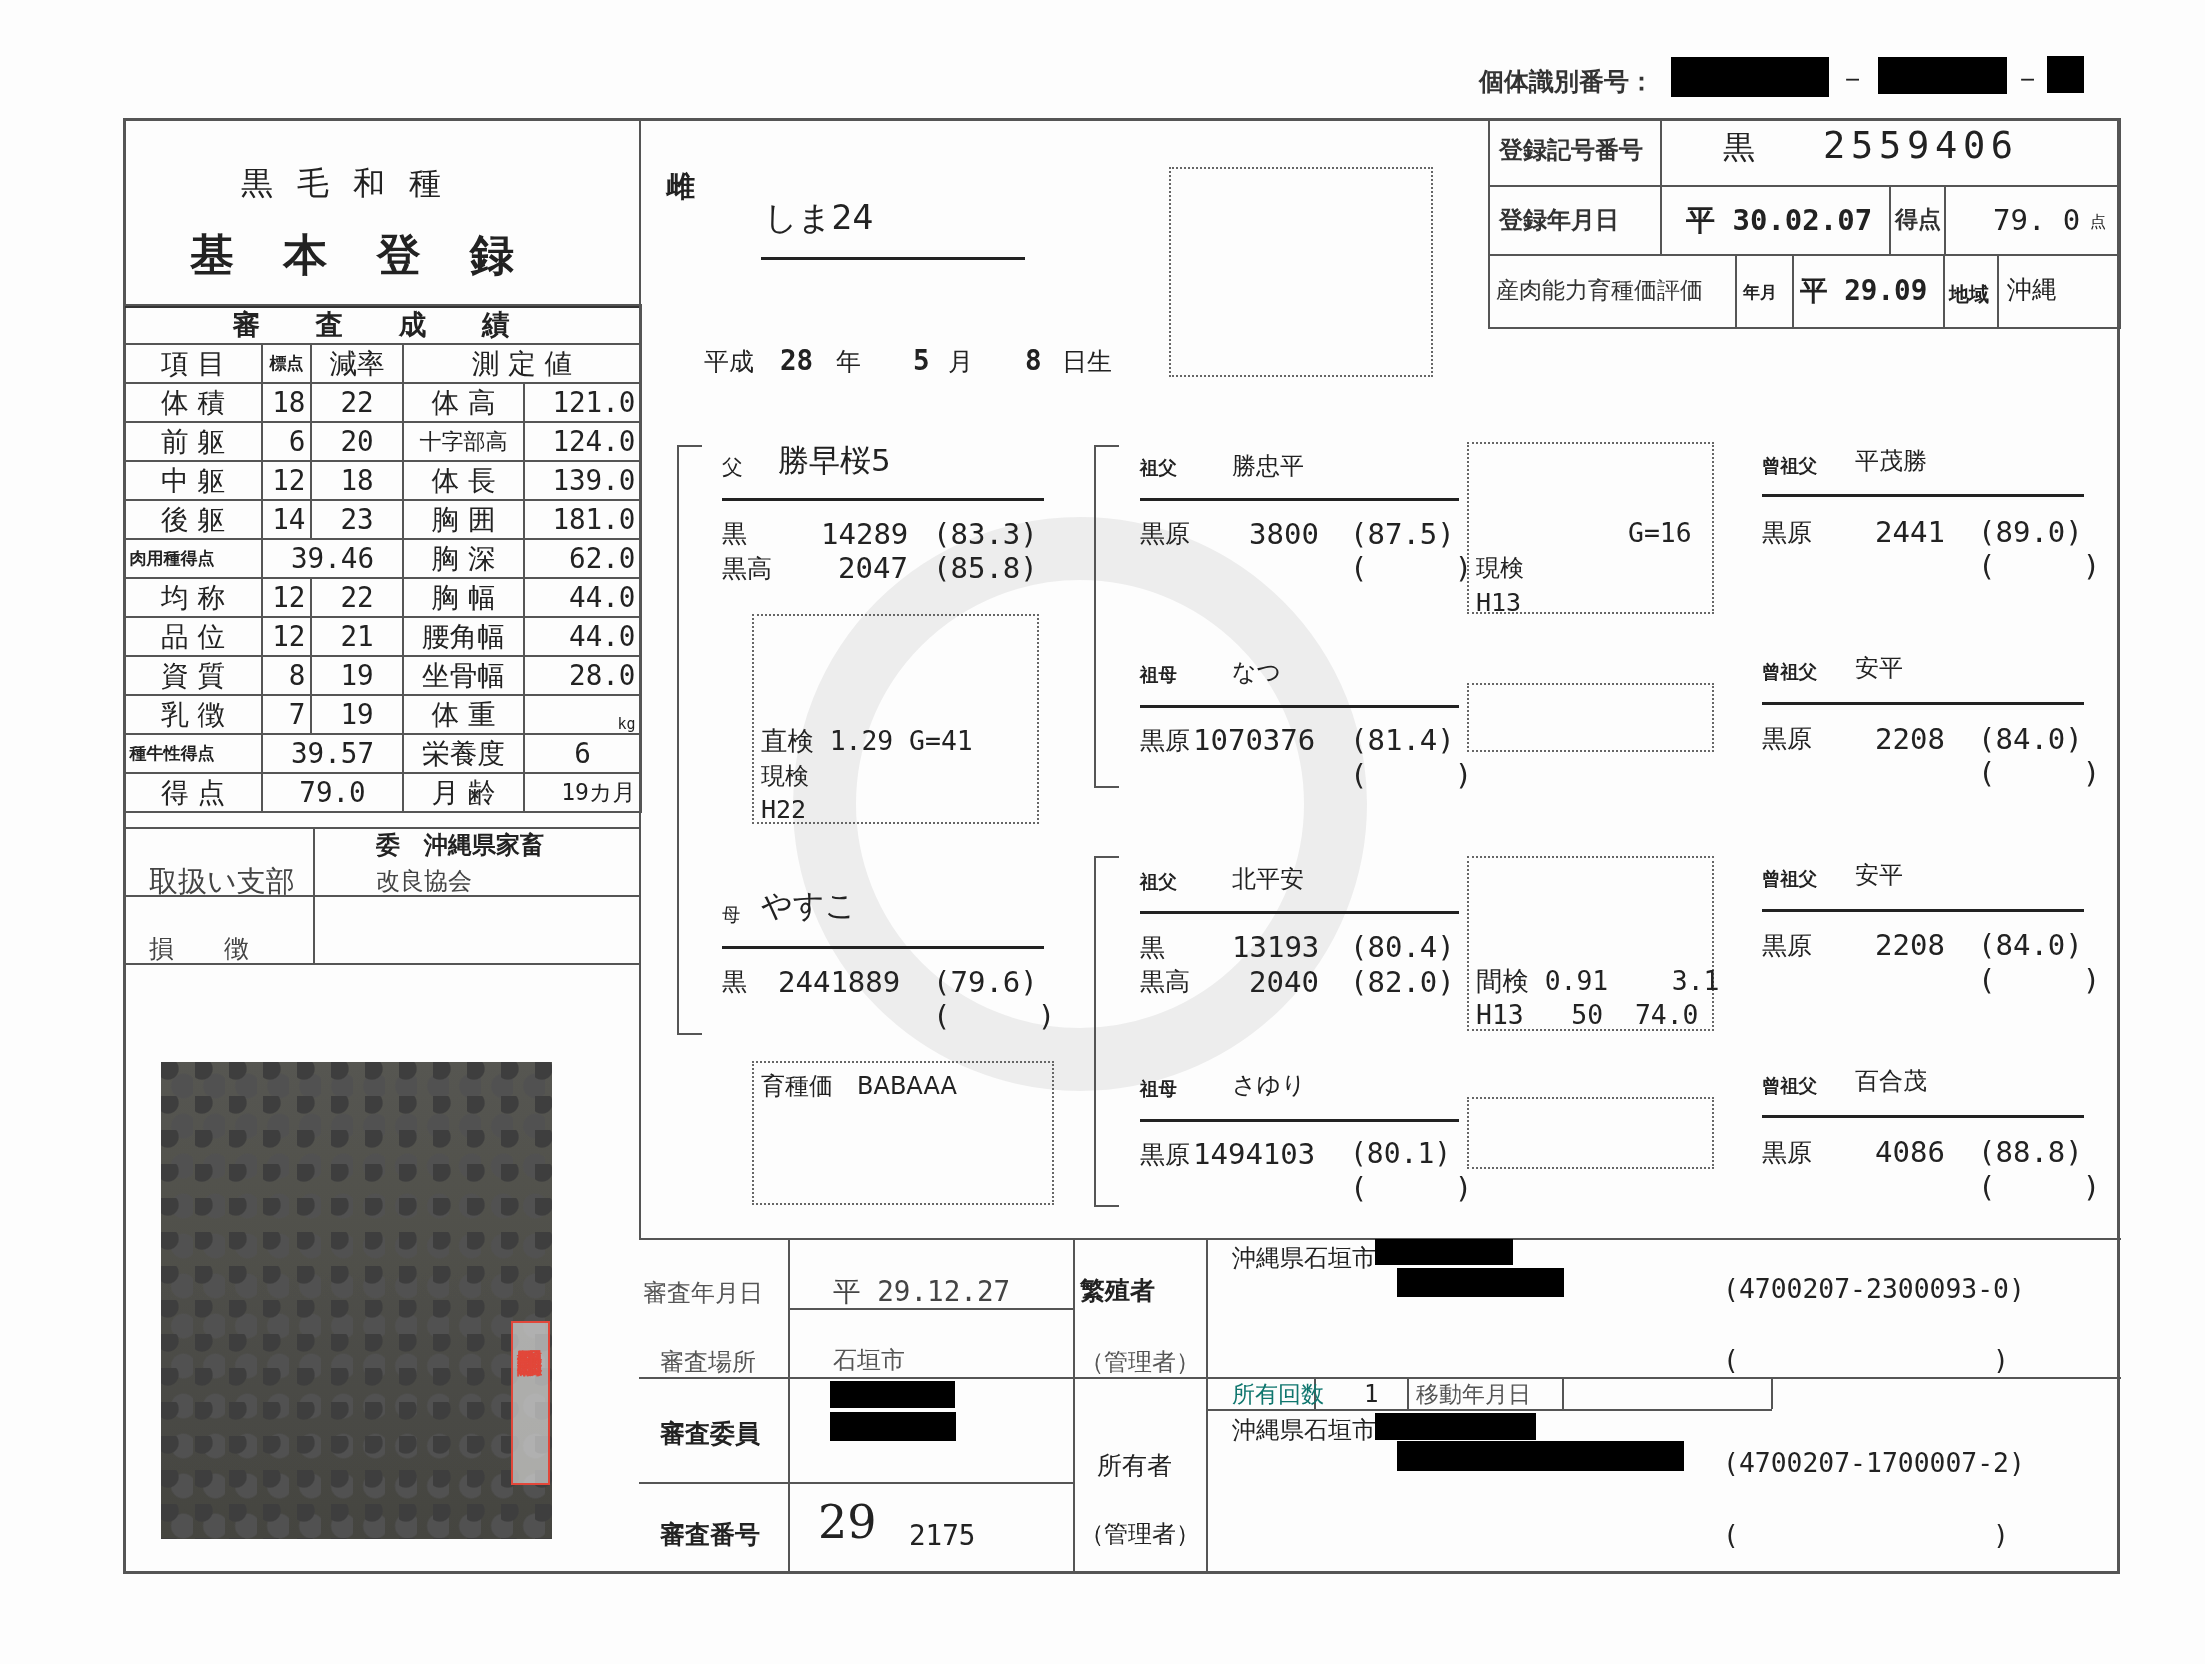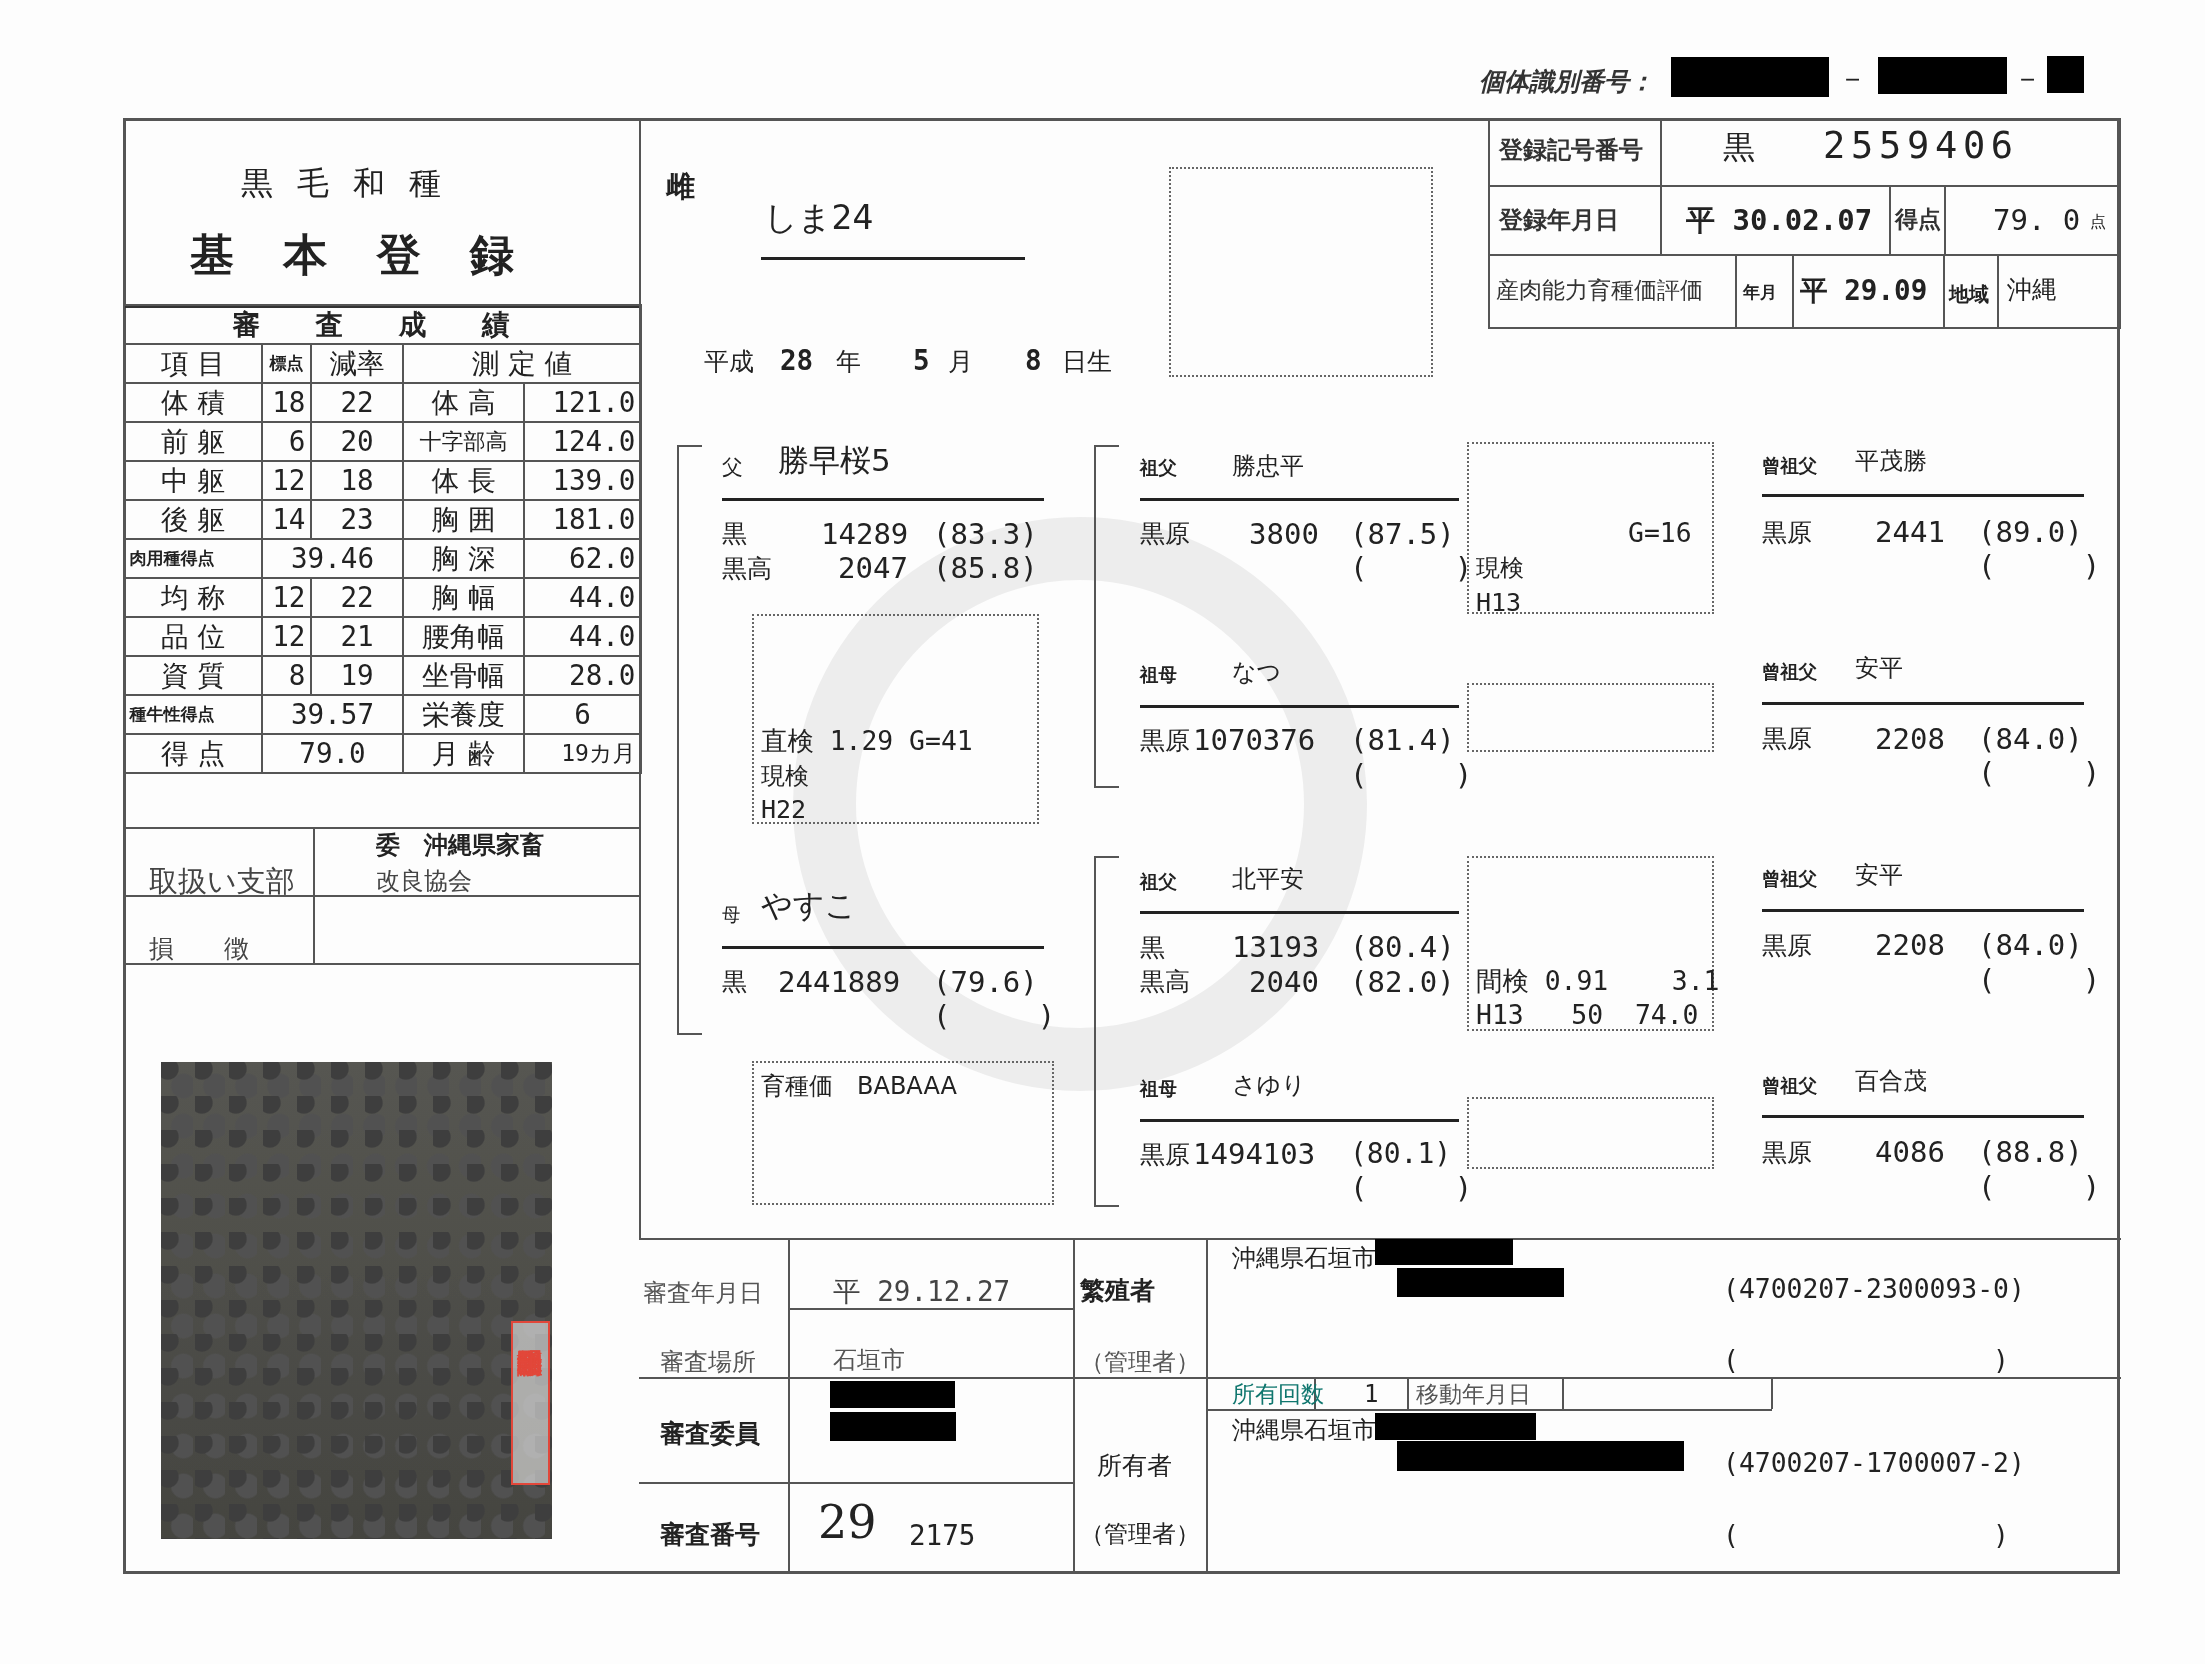--- a/index.html
+++ b/index.html
@@ -29,21 +29,21 @@
       radial-gradient(circle at 20% 20%, #444 0 10.3px, transparent 11.5px) 0 0/34px 34px,
       radial-gradient(circle at 70% 60%, #555 0 11.5px, transparent 13.2px) 0 0/32px 40px,
       linear-gradient(#5a5a55,#4a4a46);
     filter:contrast(1.1);}
   .watermark{position:absolute;left:793px;top:517px;width:574px;height:574px;border-radius:50%;
     border:63px solid rgba(120,120,120,0.12);box-sizing:border-box;}
 </style>
 </head>
 <body>
 
-<div class="t" style="left:1479px;top:69px;font-size:25px;font-weight:bold;color:#333;font-style:italic;">個体識別番号：</div>
+<div class="t" style="left:1479px;top:69px;font-size:25px;font-weight:bold;color:#333;">個体識別番号：</div>
 <div class="redact" style="left:1671px;top:57px;width:158px;height:40px;"></div>
 <div class="t" style="left:1838px;top:64px;font-size:29px;">－</div>
 <div class="redact" style="left:1878px;top:57px;width:129px;height:37px;"></div>
 <div class="t" style="left:2013px;top:64px;font-size:29px;">－</div>
 <div class="redact" style="left:2047px;top:56px;width:37px;height:37px;"></div>
 
 <div class="frame" style="left:123px;top:118px;width:1997px;height:1456px;border-width:3.4px;"></div>
 
 <div class="vline" style="left:639px;top:118px;height:1120px;"></div>
 
@@ -116,20 +116,27 @@
         <td class="c mono">21</td>
         <td class="c">腰角幅</td>
         <td class="n">44.0</td>
       </tr>
   <tr>
         <td class="c">資 質</td>
         <td class="n">8</td>
         <td class="c mono">19</td>
         <td class="c">坐骨幅</td>
         <td class="n">28.0</td>
+      </tr>
+  <tr>
+        <td class="c">乳 徴</td>
+        <td class="n">7</td>
+        <td class="c mono">19</td>
+        <td class="c">体 重</td>
+        <td class="n" style="font-size:15px;vertical-align:bottom">kg</td>
       </tr>
   <tr>
         <td class="s">種牛性得点</td>
         <td class="n" colspan="2" style="text-align:center">39.57</td>
         <td class="c">栄養度</td>
         <td class="c mono">6</td>
       </tr>
   <tr>
         <td class="c">得 点</td>
         <td class="n" colspan="2" style="text-align:center">79.0</td>

